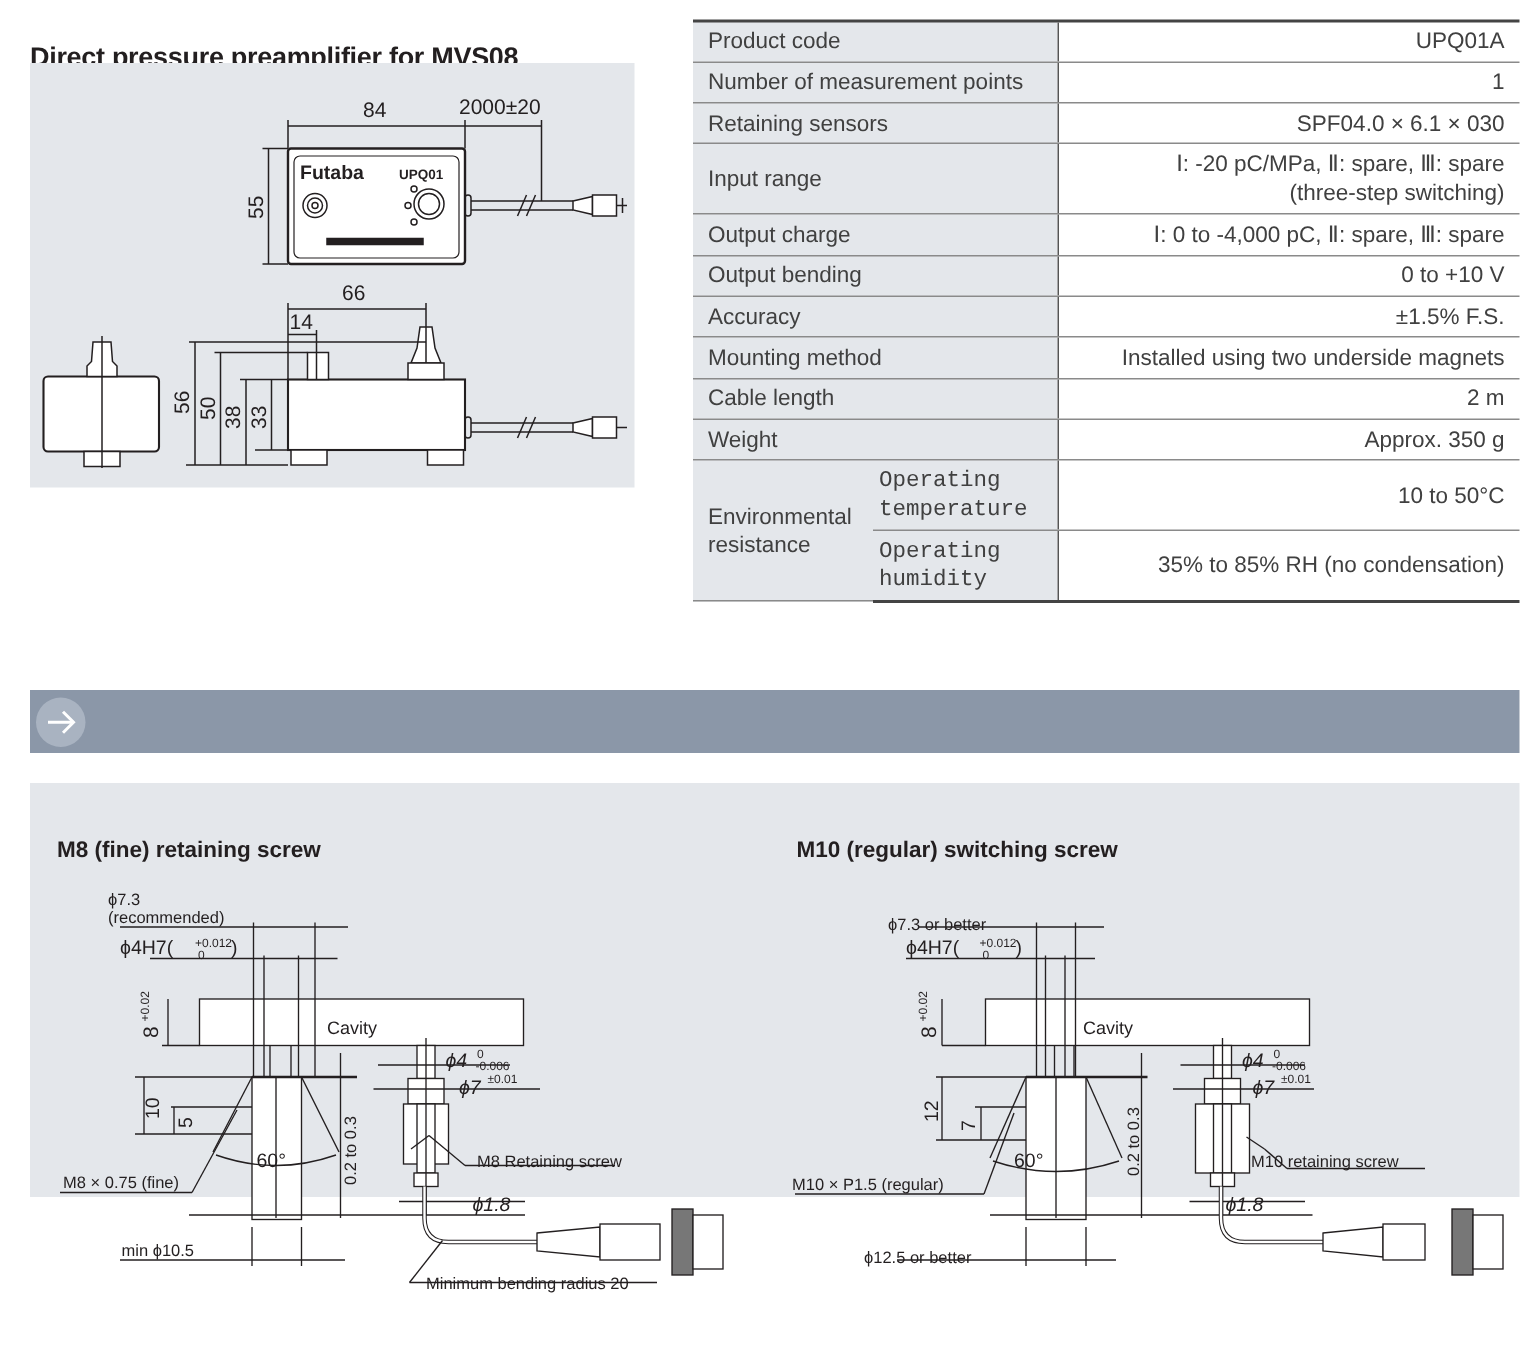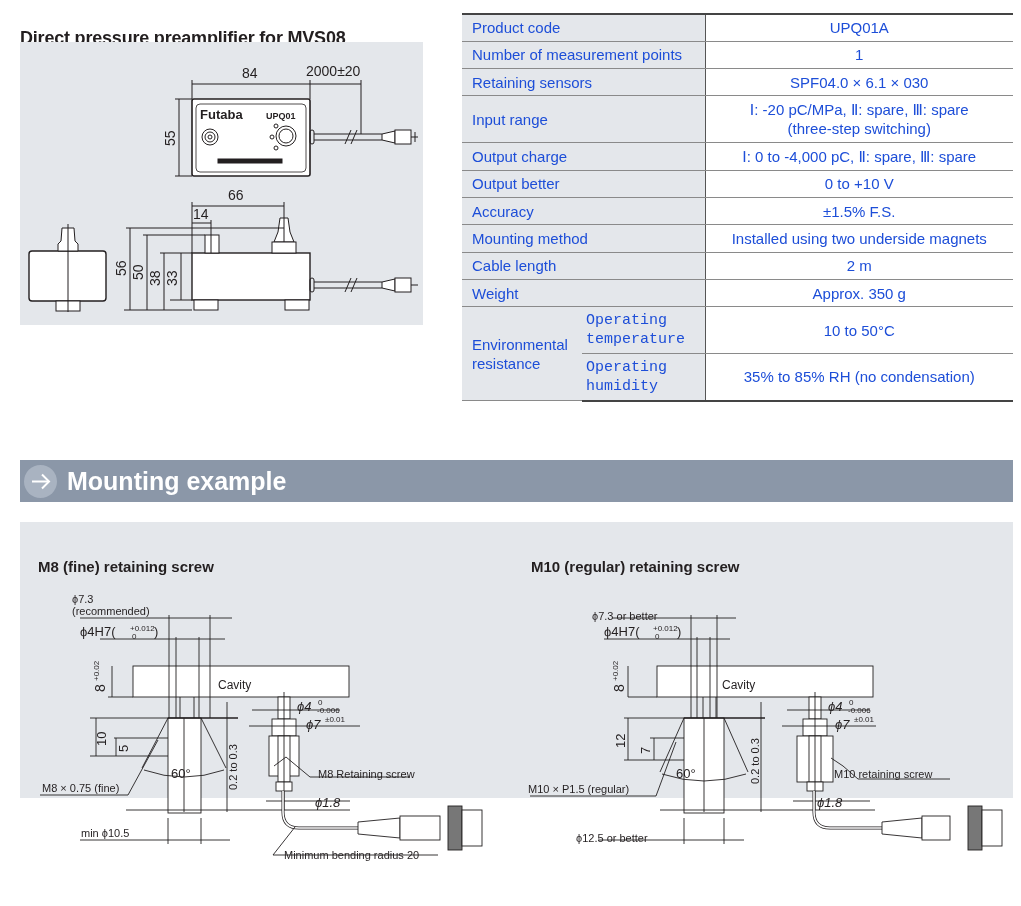--- a/index.html
+++ b/index.html
@@ -4,26 +4,26 @@
 <style>
   * { box-sizing: border-box; margin: 0; padding: 0; }
   html, body { width: 1021px; height: 906px; background: #ffffff; overflow: hidden; }
   body { position: relative; font-family: "Liberation Sans", sans-serif; color: #231f20; }
 
   .product-title { position: absolute; left: 20px; top: 12px; font-size: 18px; font-weight: bold; color: #231f20; letter-spacing: -0.2px; margin-top: 16px; }
 
   .dim-panel { position: absolute; left: 20px; top: 42px; width: 403px; height: 283px; background: #e4e7eb; }
   .dim-panel svg { position: absolute; left: 0; top: 0; }
 
-  .spec-table { position: absolute; left: 462px; top: 13px; width: 551px; border-collapse: collapse; font-size: 15px; color: #1d4ed8; }
+  .spec-table { position: absolute; left: 462px; top: 13px; width: 551px; border-collapse: collapse; font-size: 15px; color: #404040; }
   .spec-table td { border-bottom: 1px solid #8a8a8a; padding: 0 10px; height: 27.3px; line-height: 19px; }
   .spec-table tr:first-child td { border-top: 2px solid #444; }
   .spec-table tr:last-child td { border-bottom: 2px solid #444; }
   .spec-table td.lbl { background: #e4e7eb; width: 243px; }
-  .spec-table td.val { text-align: center; background: #ffffff; border-left: 1px solid #555; }
+  .spec-table td.val { text-align: right; background: #ffffff; border-left: 1px solid #555; }
   .spec-table td.env { background: #e4e7eb; width: 120px; padding-right: 2px; vertical-align: middle; }
   .spec-table td.sub { background: #e4e7eb; width: 123px; padding-left: 4px; font-family: Liberation Mono, monospace; }
   .spec-table tr.tall td { height: 47px; }
   .spec-table tr.env-row td { height: 47px; }
 
   .section-bar { position: absolute; left: 20px; top: 460px; width: 993px; height: 42px; background: #8b97a8; }
   .section-icon { position: absolute; left: 4px; top: 5px; width: 33px; height: 33px; border-radius: 50%; background: #a9b3c1; }
   .section-icon svg { position: absolute; left: 0; top: 0; }
   .section-title { position: absolute; left: 47px; top: 7px; font-size: 25px; font-weight: bold; color: #ffffff; }
 
@@ -140,21 +140,21 @@
         <td class="val">
           <div>Ⅰ: -20 pC/MPa, Ⅱ: spare, Ⅲ: spare</div>
           <div>(three-step switching)</div>
         </td>
       </tr>
     <tr>
         <td class="lbl" colspan="2">Output charge</td>
         <td class="val">Ⅰ: 0 to -4,000 pC, Ⅱ: spare, Ⅲ: spare</td>
       </tr>
     <tr>
-        <td class="lbl" colspan="2">Output better</td>
+        <td class="lbl" colspan="2">Output bending</td>
         <td class="val">0 to +10 V</td>
       </tr>
     <tr>
         <td class="lbl" colspan="2">Accuracy</td>
         <td class="val">±1.5% F.S.</td>
       </tr>
     <tr>
         <td class="lbl" colspan="2">Mounting method</td>
         <td class="val">Installed using two underside magnets</td>
       </tr>
@@ -189,26 +189,25 @@
 
 <div class="section-bar">
   <div class="section-icon">
     <svg width="33" height="33" viewBox="0 0 33 33">
         <g stroke="#fff" stroke-width="2" fill="none">
           <line x1="8" y1="16.5" x2="25" y2="16.5"></line>
           <polyline points="18,9.5 25,16.5 18,23.5"></polyline>
         </g>
       </svg>
   </div>
-  <div class="section-title">Mounting example</div>
 </div>
 
 <div class="mount-panel">
   <div class="sub-title" style="left:18px;">M8 (fine) retaining screw</div>
-  <div class="sub-title" style="left:511px;">M10 (regular) retaining screw</div>
+  <div class="sub-title" style="left:511px;">M10 (regular) switching screw</div>
 
   <svg width="993" height="374" viewBox="0 0 993 374">
 
     <g stroke="#231f20" fill="none" stroke-width="0.9">
       <rect x="113" y="144" width="216" height="31" fill="#fff"></rect>
       <line x1="160" y1="175" x2="160" y2="196"></line>
         <line x1="174" y1="175" x2="174" y2="196"></line>
       <line x1="149" y1="93" x2="149" y2="196"></line>
         <line x1="190" y1="93" x2="190" y2="196"></line>
       <line x1="156" y1="115" x2="156" y2="196"></line>

